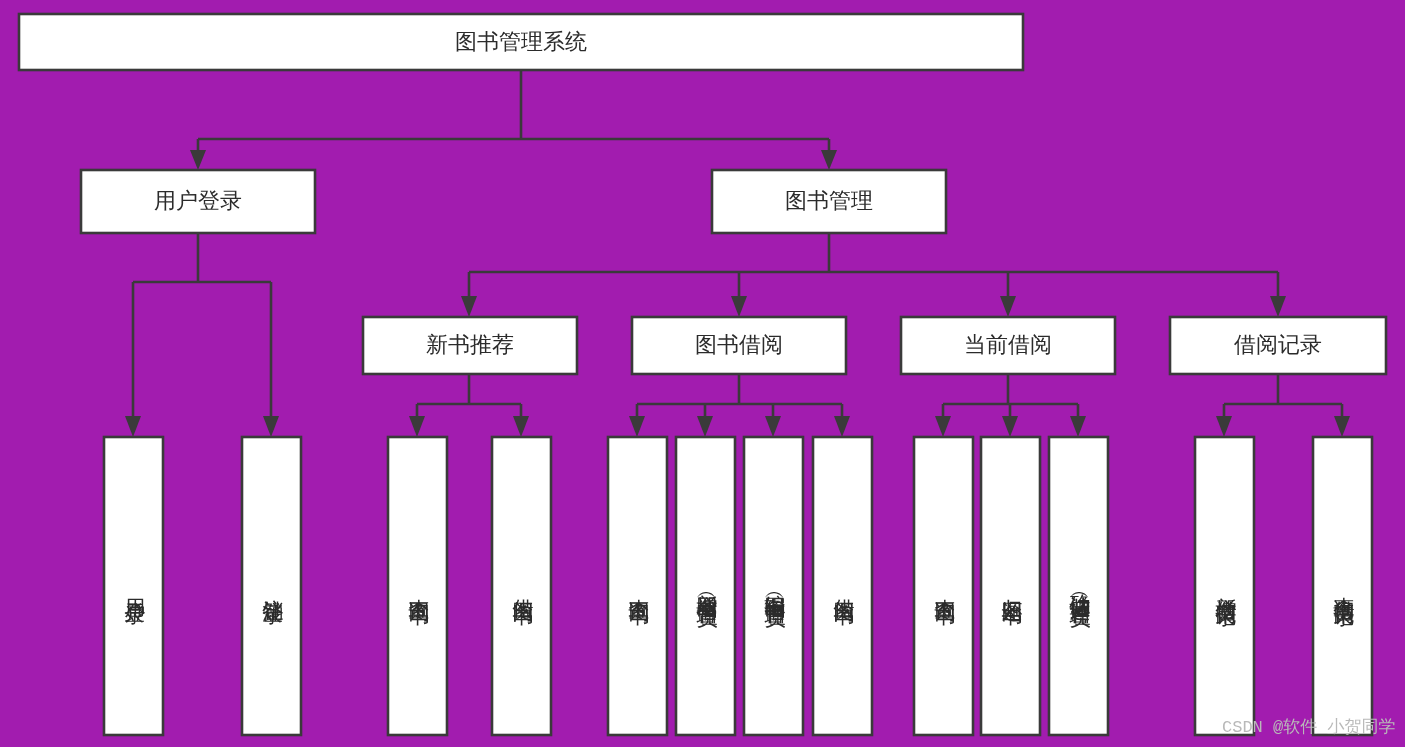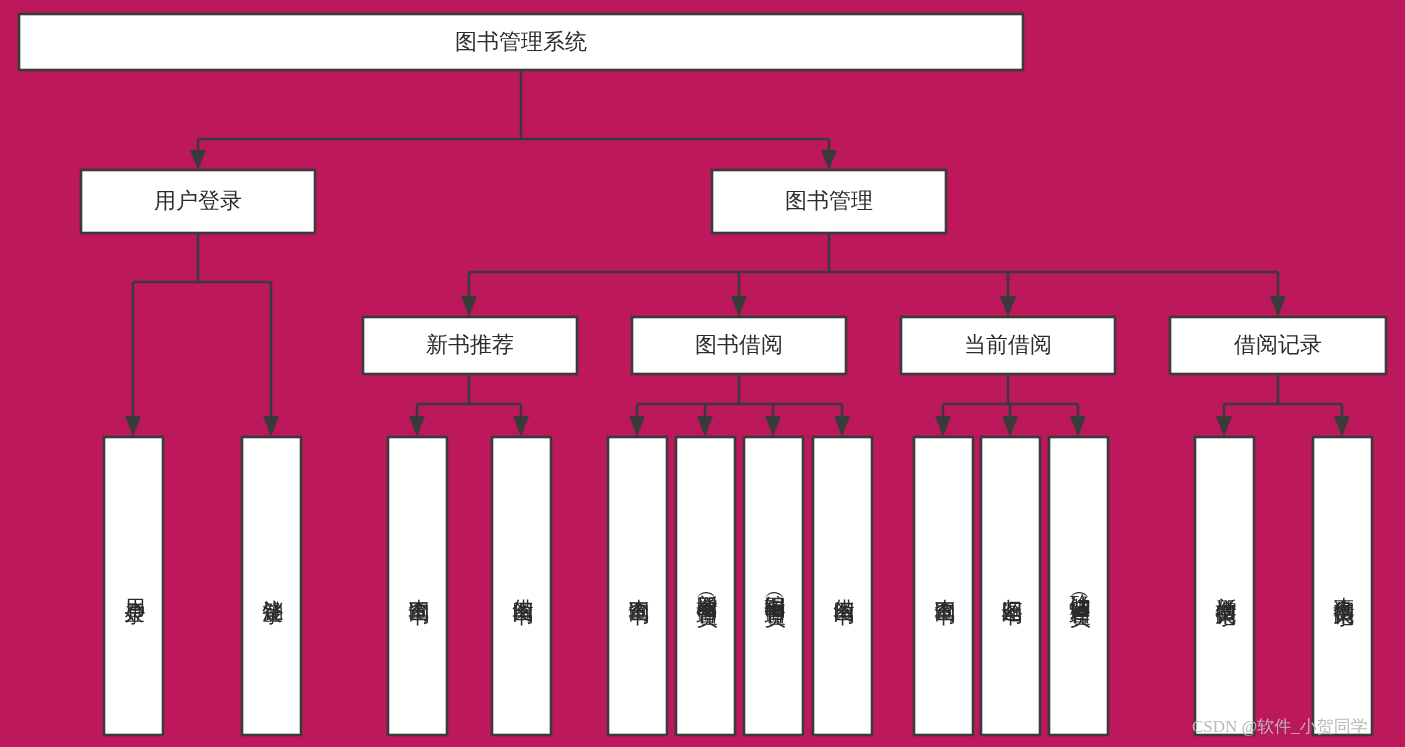--- a/index.html
+++ b/index.html
@@ -7,21 +7,21 @@
     padding: 0;
     background: #ffffff;
   }
   body {
     font-family: "DejaVu Sans", "Liberation Sans", sans-serif;
   }
   #diagram-root {
     position: relative;
     width: 1405px;
     height: 747px;
-    background: #be185d;
+    background: #a21caf;
     overflow: hidden;
   }
   svg.flow {
     position: absolute;
     inset: 0;
     width: 1405px;
     height: 747px;
     display: block;
   }
   .node-rect {
@@ -51,25 +51,26 @@
     font-size: 21px;
     fill: #2b2b2b;
     writing-mode: vertical-rl;
     text-orientation: upright;
     letter-spacing: 2px;
     dominant-baseline: middle;
     text-anchor: middle;
   }
   .watermark-text {
     position: absolute;
-    font-family: Liberation Serif, serif;
+    font-family: Liberation Mono, monospace;
     font-size: 17px;
     color: #b9b9b9;
     white-space: nowrap;
     pointer-events: none;
+    margin-left: 30px;
   }
 </style>
 </head>
 <body>
 
 <div id="diagram-root">
 
   <svg class="flow" viewBox="0 0 1405 747" xmlns="http://www.w3.org/2000/svg">
 
     <g>

